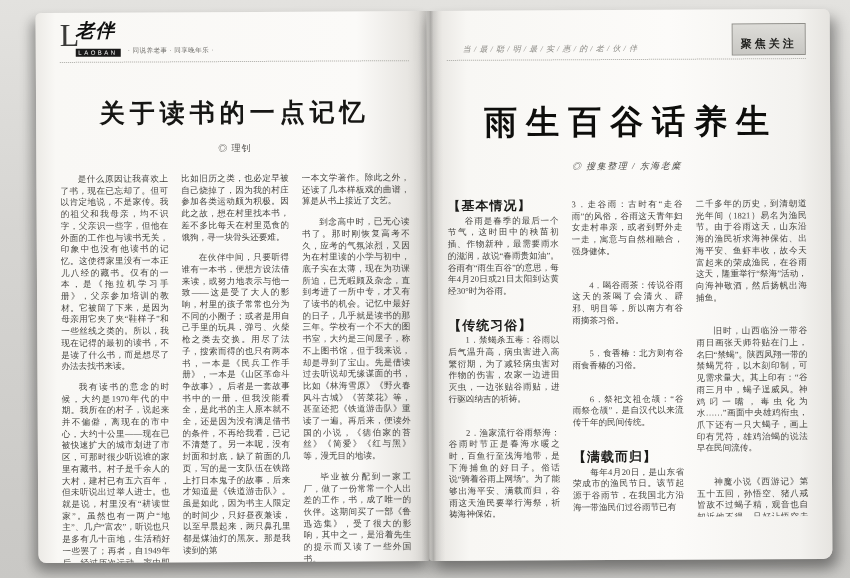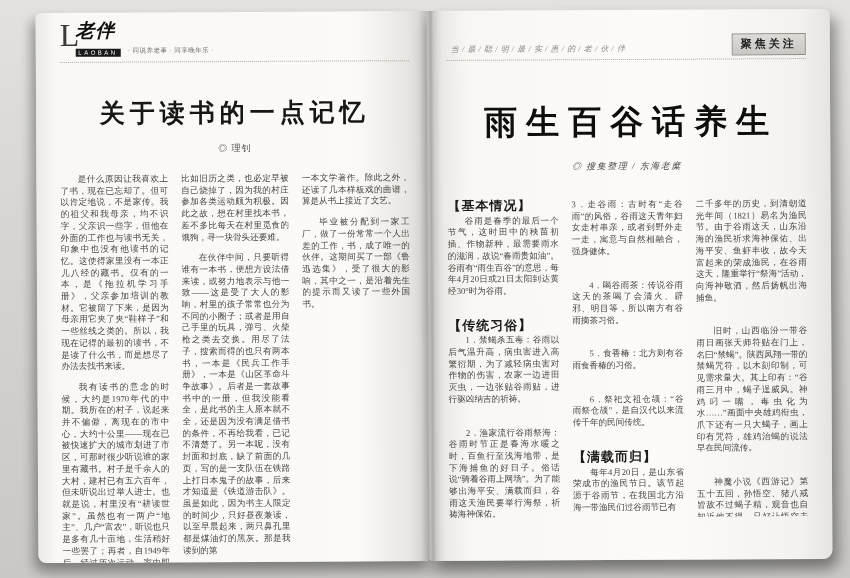--- a/index.html
+++ b/index.html
@@ -27,23 +27,23 @@
     background:linear-gradient(90deg,rgba(0,0,0,0) 0%,rgba(0,0,0,.10) 40%,rgba(0,0,0,.20) 50%,rgba(0,0,0,.08) 62%,rgba(0,0,0,0) 100%);}
   
   .phead{display:flex;align-items:flex-end;height:34px;}
   .logo{display:flex;align-items:flex-start;}
   .logo-L{font-size:32px;line-height:26px;color:#3a3a38;font-family:"Liberation Serif",serif;}
   .logo-main{margin-left:-4px;margin-top:1px;}
   .logo-name{font-size:19px;font-weight:bold;font-style:italic;color:#111;line-height:18px;letter-spacing:1px;display:block;font-family:Liberation Mono, monospace;}
   .logo-pinyin{display:inline-block;background:#191919;color:#fff;font-size:6px;letter-spacing:2.5px;padding:0 3px;line-height:8px;font-family:"Liberation Sans",sans-serif;}
   .logo-tagline{font-size:6.5px;color:#6d6c68;margin:0 0 3px 7px;letter-spacing:.5px;align-self:flex-end;}
   .slogan{margin-left:auto;font-size:8px;color:#8b8a85;font-style:italic;letter-spacing:.6px;padding-bottom:2px;white-space:nowrap;}
-  .slogan.left{margin-left:4px;margin-right:auto;}
+  .slogan.left{margin-left:16px;margin-right:auto;}
   .badge{font-family:"Liberation Sans",sans-serif;font-size:11px;font-weight:bold;color:#232321;
-    background:linear-gradient(180deg,#dddcd8,#c8c7c3);border:1px solid #8f8e89;padding:2px 8px 3px;
+    background:linear-gradient(180deg,#dddcd8,#c8c7c3);border:1px solid #8f8e89;padding:12px 8px 3px;
     letter-spacing:3px;margin-left:auto;white-space:nowrap;}
   .dotrule{border-top:1.5px dotted #a9a8a3;margin-top:3px;height:0;}
   
   .lp-title{font-family:"Liberation Sans",sans-serif;font-size:25px;font-weight:bold;color:#161614;
     text-align:center;letter-spacing:5px;margin:34px 0 0 0;}
   .lp-author{text-align:center;font-size:9px;color:#4c4b47;margin-top:13px;letter-spacing:1px;}
   .rp-title{font-family:"Liberation Sans",sans-serif;font-size:33px;font-weight:900;color:#0e0e0c;
     text-align:center;letter-spacing:9px;margin:40px 0 0 0;text-indent:9px;}
   .rp-author{text-align:center;font-size:9px;color:#4c4b47;margin-top:15px;letter-spacing:1.5px;font-style:italic;}
   
@@ -86,20 +86,21 @@
         <div class="col">
           <p>是什么原因让我喜欢上了书，现在已忘却了。但可以肯定地说，不是家传。我的祖父和我母亲，均不识字，父亲识一些字，但他在外面的工作也与读书无关，印象中也没有他读书的记忆。这使得家里没有一本正儿八经的藏书。仅有的一本，是《拖拉机学习手册》，父亲参加培训的教材。它被留了下来，是因为母亲用它夹了夹“鞋样子”和一些丝线之类的。所以，我现在记得的最初的读书，不是读了什么书，而是想尽了办法去找书来读。</p>
           <p>我有读书的意念的时候，大约是1970年代的中期。我所在的村子，说起来并不偏僻，离现在的市中心，大约十公里——现在已被快速扩大的城市划进了市区，可那时很少听说谁的家里有藏书。村子是千余人的大村，建村已有五六百年，但未听说出过举人进士。也就是说，村里没有“耕读世家”。虽然也有一两户“地主”、几户“富农”，听说也只是多有几十亩地，生活稍好一些罢了；再者，自1949年后，经过历次运动，家中即使有几本藏书，</p>
         </div>
         <div class="col">
           <p class="cont">比如旧历之类，也必定早被自己烧掉了，因为我的村庄参加各类运动颇为积极。因此之故，想在村里找本书，差不多比每天在村里觅食的饿狗，寻一块骨头还要难。</p>
           <p>在伙伴中间，只要听得谁有一本书，便想方设法借来读，或努力地表示与他一致——这是受了大人的影响，村里的孩子常常也分为不同的小圈子；或者是用自己手里的玩具，弹弓、火柴枪之类去交换。用尽了法子，搜索而得的也只有两本书，一本是《民兵工作手册》，一本是《山区革命斗争故事》。后者是一套故事书中的一册，但我没能看全，是此书的主人原本就不全，还是因为没有满足借书的条件，不再给我看，已记不清楚了。另一本呢，没有封面和封底，缺了前面的几页，写的是一支队伍在铁路上打日本鬼子的故事，后来才知道是《铁道游击队》。虽是如此，因为书主人限定的时间少，只好昼夜兼读，以至早晨起来，两只鼻孔里都是煤油灯的黑灰。那是我读到的第</p>
         </div>
         <div class="col">
           <p class="cont">一本文学著作。除此之外，还读了几本样板戏的曲谱，算是从书上接近了文艺。</p>
+          <p>到念高中时，已无心读书了。那时刚恢复高考不久，应考的气氛浓烈，又因为在村里读的小学与初中，底子实在太薄，现在为功课所迫，已无暇顾及杂念，直到考进了一所中专，才又有了读书的机会。记忆中最好的日子，几乎就是读书的那三年。学校有一个不大的图书室，大约是三间屋子，称不上图书馆，但于我来说，却是寻到了宝山。先是借读过去听说却无缘谋面的书，比如《林海雪原》《野火春风斗古城》《苦菜花》等，甚至还把《铁道游击队》重读了一遍。再后来，便读外国的小说，《德伯家的苔丝》《简爱》《红与黑》等，漫无目的地读。</p>
           <p>毕业被分配到一家工厂，做了一份常常一个人出差的工作，书，成了唯一的伙伴。这期间买了一部《鲁迅选集》，受了很大的影响，其中之一，是沿着先生的提示而又读了一些外国书。</p>
 
         </div>
       </div>
     </div>
 
     <div class="page page-right">
       <div class="phead">
         <div class="slogan left">当 / 最 / 聪 / 明 / 最 / 实 / 惠 / 的 / 老 / 伙 / 伴</div>
         <div class="badge">聚焦关注</div>

